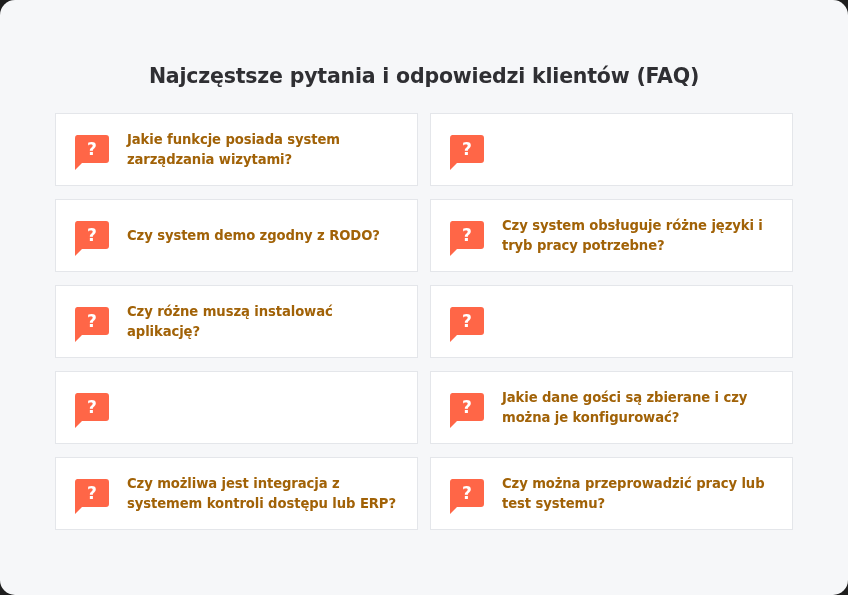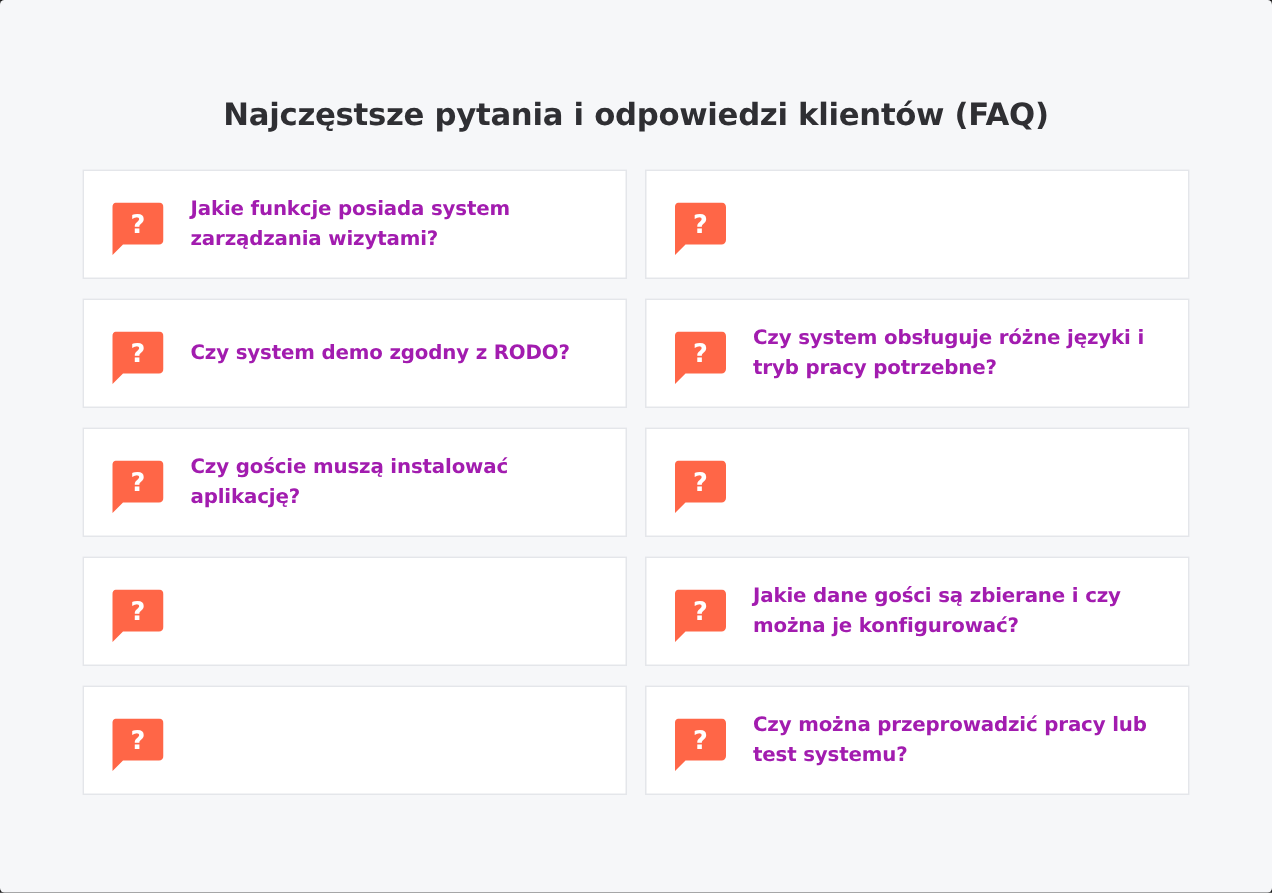--- a/index.html
+++ b/index.html
@@ -8,21 +8,21 @@
       width: 848px;
       height: 595px;
       background: #1e1e1e;
       overflow: hidden;
     }
     .frame {
       position: absolute;
       left: 0; top: 0;
       width: 848px; height: 595px;
       background: #f6f7f9;
-      border-radius: 3px;
+      border-radius: 15px;
     }
     .title {
       position: absolute;
       left: 0; top: 62px;
       width: 848px;
       text-align: center;
       font-family: "DejaVu Sans", sans-serif;
       font-weight: bold;
       font-size: 20.5px;
       letter-spacing: -0.2px;
@@ -56,21 +56,21 @@
       position: absolute;
       left: 71px; top: 0;
       height: 71px;
       width: 275px;
       display: flex;
       align-items: center;
       font-family: "DejaVu Sans", sans-serif;
       font-weight: bold;
       font-size: 13.2px;
       line-height: 20px;
-      color: #a21caf;
+      color: #a16207;
       letter-spacing: -0.1px;
     }
     .q span { display: block; }
   </style>
 </head>
 <body>
 
 <div class="frame">
   <h1 class="title">Najczęstsze pytania i odpowiedzi klientów (FAQ)</h1>
 
@@ -107,21 +107,21 @@
       <div class="q">
           <span>Czy system obsługuje różne języki i tryb pracy potrzebne?</span>
         </div>
     </div>
     <div class="card">
       <svg class="icon" viewBox="0 0 35 36">
           <path d="M3 0 H32 A3 3 0 0 1 35 3 V25 A3 3 0 0 1 32 28 H8 L1 35 V3 A3 3 0 0 1 3 0 Z" fill="#ff6647"></path>
           <text x="18" y="20" text-anchor="middle" font-family="DejaVu Sans, sans-serif" font-weight="bold" font-size="17" fill="#ffffff">?</text>
         </svg>
       <div class="q">
-          <span>Czy goście muszą instalować aplikację?</span>
+          <span>Czy różne muszą instalować aplikację?</span>
         </div>
     </div>
     <div class="card">
       <svg class="icon" viewBox="0 0 35 36">
           <path d="M3 0 H32 A3 3 0 0 1 35 3 V25 A3 3 0 0 1 32 28 H8 L1 35 V3 A3 3 0 0 1 3 0 Z" fill="#ff6647"></path>
           <text x="18" y="20" text-anchor="middle" font-family="DejaVu Sans, sans-serif" font-weight="bold" font-size="17" fill="#ffffff">?</text>
         </svg>
     </div>
     <div class="card">
       <svg class="icon" viewBox="0 0 35 36">
@@ -136,20 +136,23 @@
         </svg>
       <div class="q">
           <span>Jakie dane gości są zbierane i czy można je konfigurować?</span>
         </div>
     </div>
     <div class="card">
       <svg class="icon" viewBox="0 0 35 36">
           <path d="M3 0 H32 A3 3 0 0 1 35 3 V25 A3 3 0 0 1 32 28 H8 L1 35 V3 A3 3 0 0 1 3 0 Z" fill="#ff6647"></path>
           <text x="18" y="20" text-anchor="middle" font-family="DejaVu Sans, sans-serif" font-weight="bold" font-size="17" fill="#ffffff">?</text>
         </svg>
+      <div class="q">
+          <span>Czy możliwa jest integracja z systemem kontroli dostępu lub ERP?</span>
+        </div>
     </div>
     <div class="card">
       <svg class="icon" viewBox="0 0 35 36">
           <path d="M3 0 H32 A3 3 0 0 1 35 3 V25 A3 3 0 0 1 32 28 H8 L1 35 V3 A3 3 0 0 1 3 0 Z" fill="#ff6647"></path>
           <text x="18" y="20" text-anchor="middle" font-family="DejaVu Sans, sans-serif" font-weight="bold" font-size="17" fill="#ffffff">?</text>
         </svg>
       <div class="q">
           <span>Czy można przeprowadzić pracy lub test systemu?</span>
         </div>
     </div>

